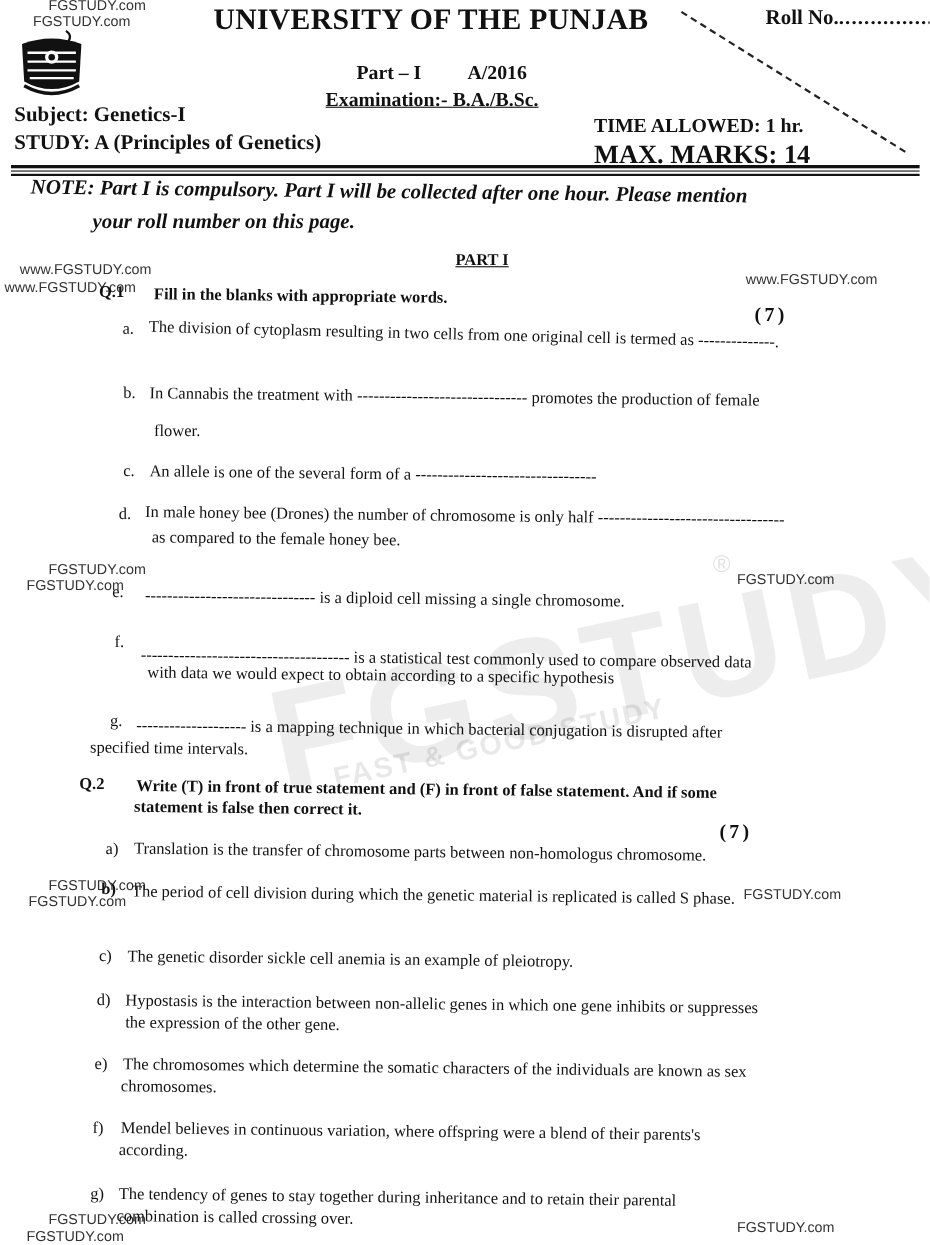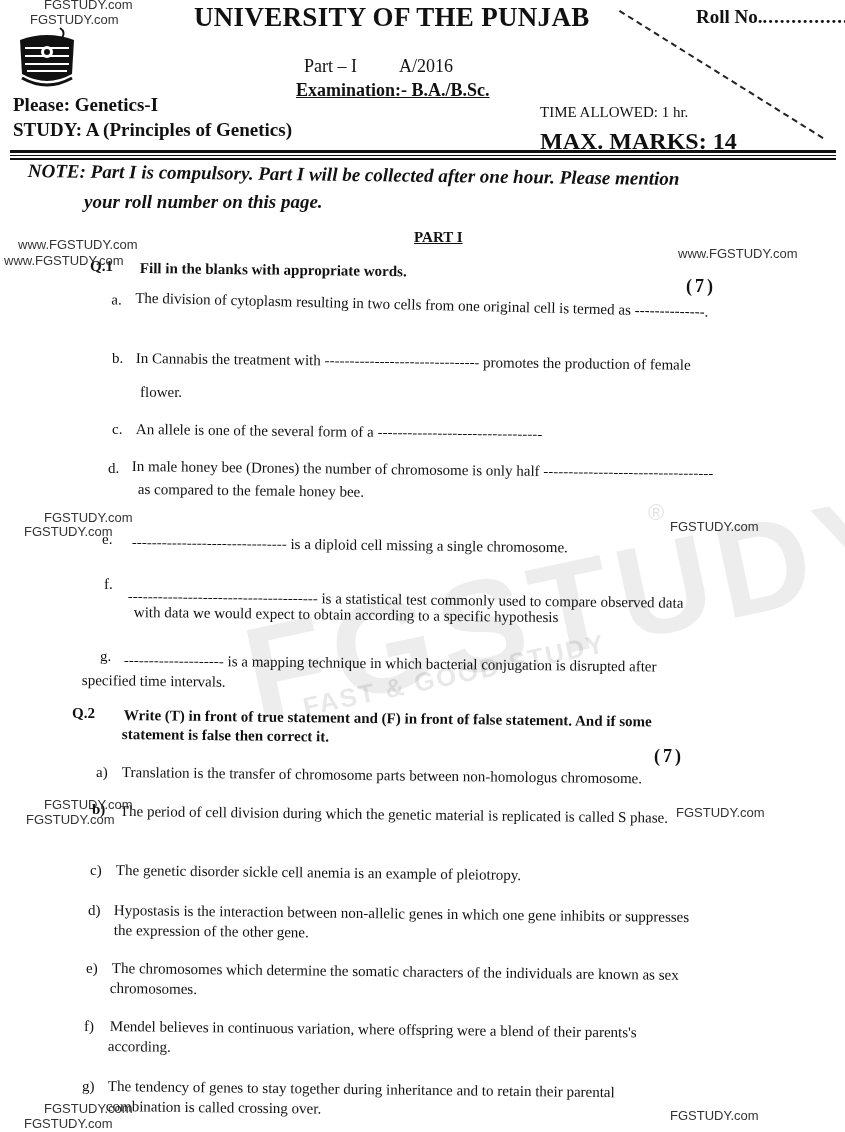--- a/index.html
+++ b/index.html
@@ -5,26 +5,26 @@
   html, body { margin: 0; padding: 0; background: #ffffff; }
   body {
     width: 845px; height: 1132px; position: relative; overflow: hidden;
     font-family: "Liberation Serif", "DejaVu Serif", serif; color: #111;
   }
   .abs { position: absolute; white-space: nowrap; }
   .wm { font-family: "Liberation Sans", "DejaVu Sans", sans-serif; font-size: 13px; color: #333; }
   .title { left: 194px; top: 2px; font-size: 27px; font-weight: bold; letter-spacing: 0.3px; }
   .roll { left: 696px; top: 6px; font-size: 19px; font-weight: bold; }
   .roll .dots { font-weight: bold; letter-spacing: 1px; }
-  .partline { left: 304px; top: 56px; font-size: 18px; font-weight: normal; }
+  .partline { left: 324px; top: 56px; font-size: 18px; font-weight: bold; }
   .partline span + span { margin-left: 42px; }
   .exam { left: 296px; top: 80px; font-size: 18px; font-weight: bold; text-decoration: underline; }
   .subject { left: 13px; top: 94px; font-size: 19px; font-weight: bold; }
   .paper { left: 13px; top: 119px; font-size: 19px; font-weight: bold; }
-  .time { left: 540px; top: 104px; font-size: 15px; font-weight: normal; }
+  .time { left: 540px; top: 104px; font-size: 18px; font-weight: bold; }
   .marks { left: 540px; top: 128px; font-size: 24px; font-weight: bold; }
   .rule { left: 10px; width: 826px; background: #111; }
   .note { left: 28px; top: 160px; font-size: 19px; font-weight: bold; font-style: italic; transform: rotate(0.7deg); transform-origin: left top; }
   .note2 { left: 84px; top: 191px; font-size: 19px; font-weight: bold; font-style: italic; }
   .part1 { left: 414px; top: 229px; font-size: 15px; font-weight: bold; text-decoration: underline; }
   .qnum { font-size: 15px; font-weight: bold; }
   .qhead { font-size: 15px; font-weight: bold; }
   .marksbadge { font-size: 18px; font-weight: bold; letter-spacing: 3px; }
   .item { font-size: 15px; }
   .tilt { transform: rotate(0.7deg); transform-origin: left top; }
@@ -75,21 +75,21 @@
 <div class="abs diag"></div>
 
 <div class="abs title">UNIVERSITY OF THE PUNJAB</div>
 <div class="abs roll">
   <span>Roll No.</span><span class="dots">...............</span>
 </div>
 <div class="abs partline">
   <span>Part – I</span><span>A/2016</span>
 </div>
 <div class="abs exam">Examination:- B.A./B.Sc.</div>
-<div class="abs subject">Please: Genetics-I</div>
+<div class="abs subject">Subject: Genetics-I</div>
 <div class="abs paper">STUDY: A (Principles of Genetics)</div>
 <div class="abs time">TIME ALLOWED: 1 hr.</div>
 <div class="abs marks">MAX. MARKS: 14</div>
 
 <div class="abs rule" style="top:150px;height:3px"></div>
 <div class="abs rule" style="top:155px;height:1px"></div>
 <div class="abs rule" style="top:158px;height:2px"></div>
 
 <div class="abs note">NOTE: Part I is compulsory. Part I will be collected after one hour. Please mention</div>
 <div class="abs note2">your roll number on this page.</div>

